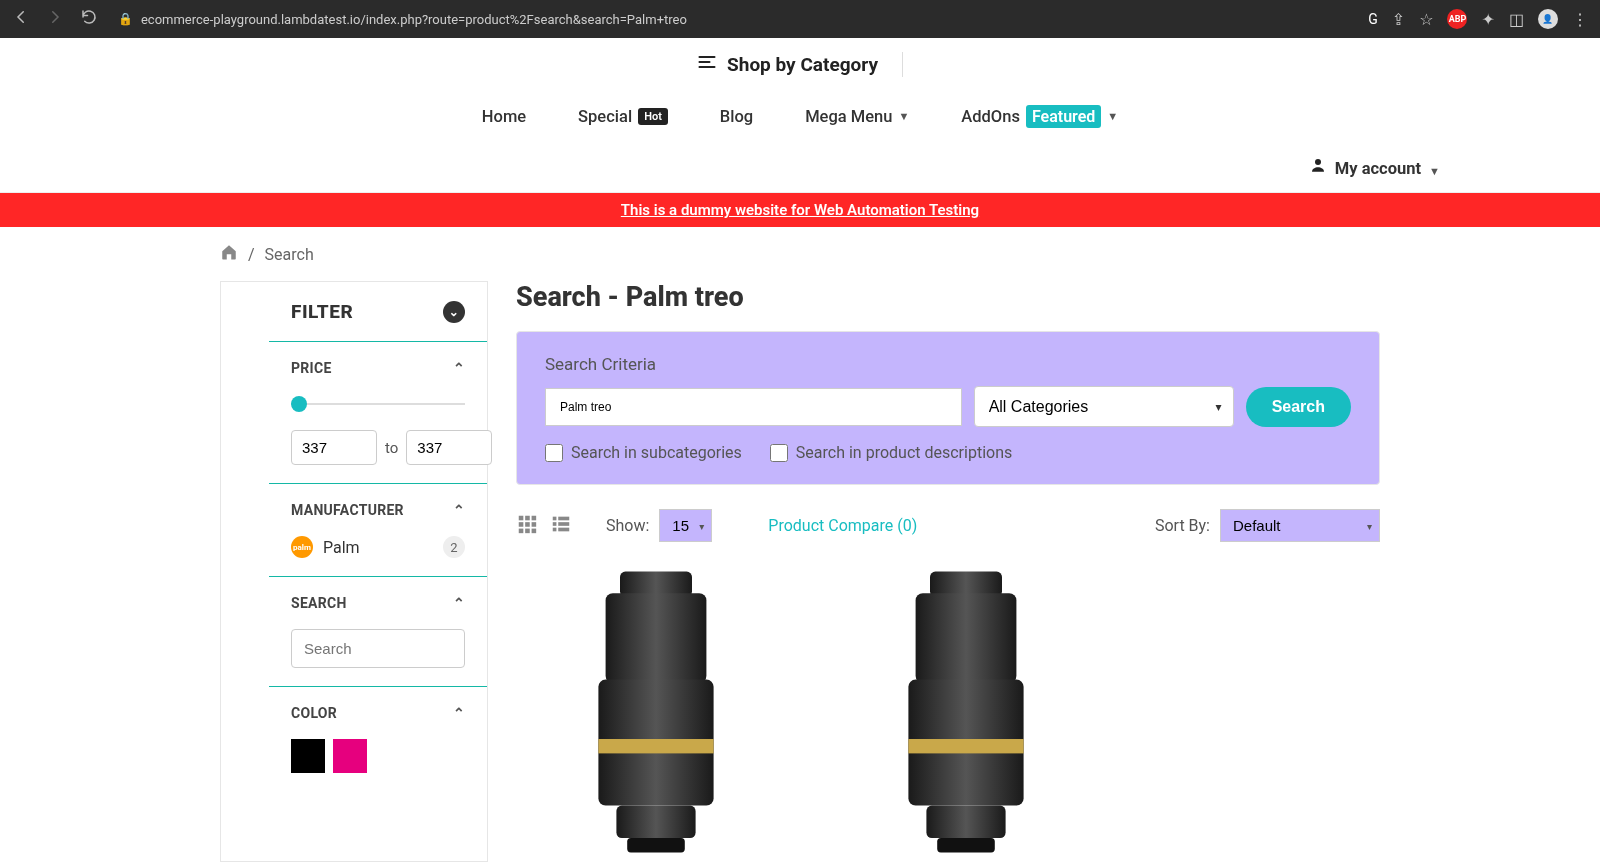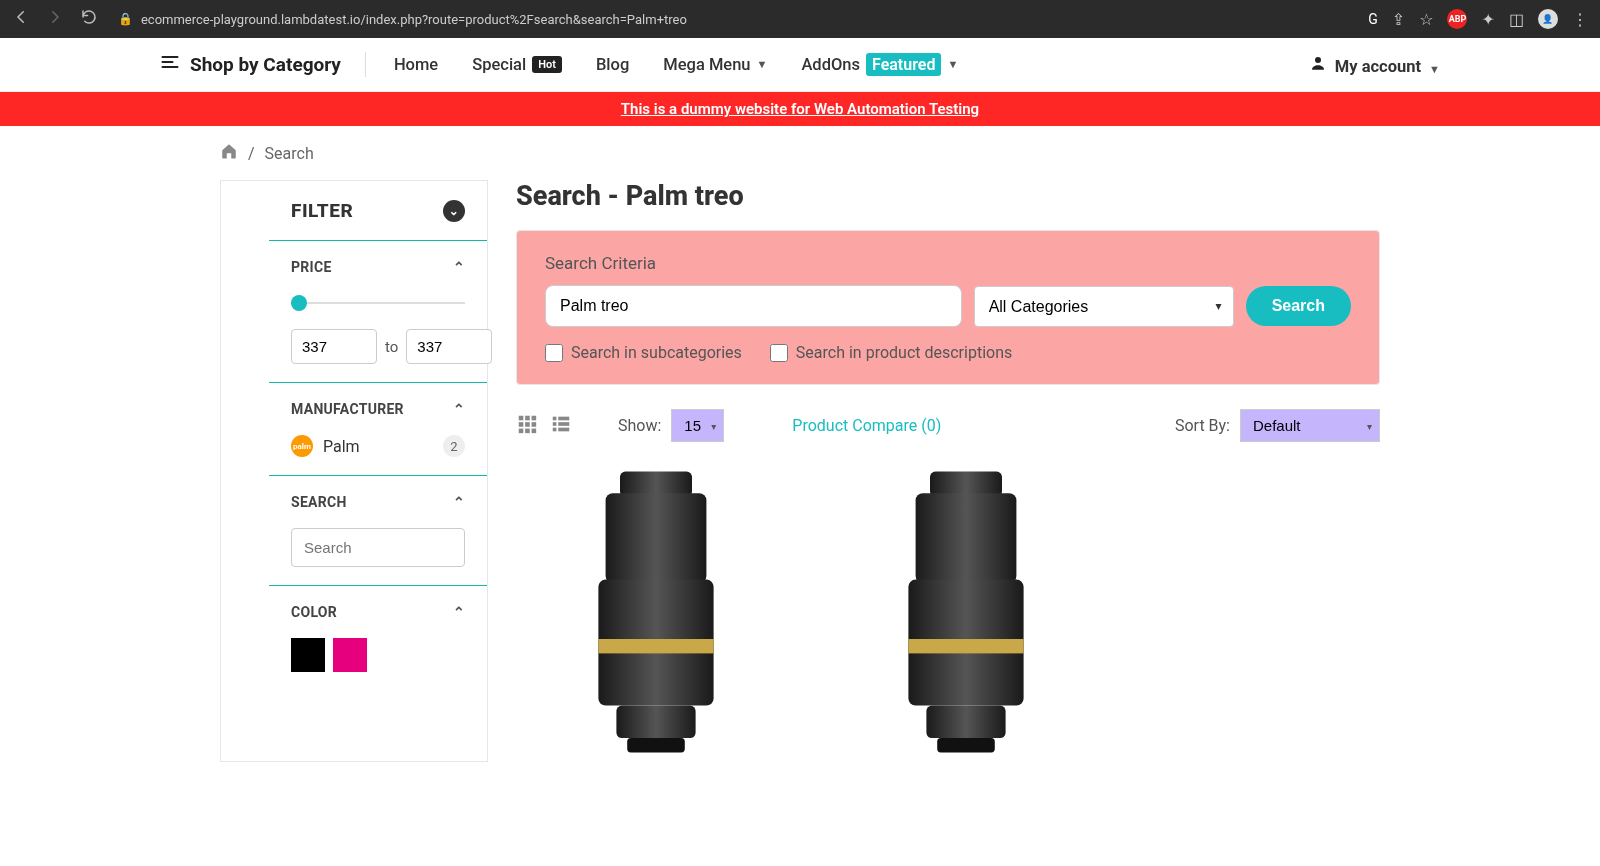--- a/index.html
+++ b/index.html
@@ -11,23 +11,23 @@
 .browser-chrome .nav-icons svg { width: 18px; height: 18px; fill: #bbb; }
 .browser-chrome .nav-icons .disabled svg { fill: #666; }
 .url-bar { flex: 1; margin: 0 8px; display: flex; align-items: center; font-size: 13px; color: #ccc; }
 .url-bar .lock { margin-right: 8px; font-size: 12px; }
 .browser-right { display: flex; gap: 14px; align-items: center; }
 .browser-right .icon-circle { width: 20px; height: 20px; border-radius: 50%; display:inline-flex;align-items:center;justify-content:center;font-size:9px;font-weight:bold; }
 .abp { background:#e22; color:#fff; }
 .avatar { background:#ddd; }
 
 
-.top-nav { display:flex; align-items:center; padding: 14px 160px; border-bottom:1px solid #eee; gap: 28px; }
+.top-nav { display:flex; align-items:center; padding: 14px 160px; border-bottom:1px solid #eee; gap: 28px; flex-direction: column; }
 .shop-by { display:flex; align-items:center; gap:10px; font-size:19px; font-weight:700; color:#222; padding-right:24px; border-right:1px solid #ddd; }
-.nav-links { display:flex; gap:34px; align-items:center; font-size:16.5px; font-weight:500; color:#333; }
+.nav-links { display:flex; gap:52px; align-items:center; font-size:16.5px; font-weight:500; color:#333; }
 .nav-links .item { display:flex; align-items:center; gap:6px; cursor:pointer; }
 .badge-hot { background:#222; color:#fff; font-size:11px; padding:2px 6px; border-radius:3px; font-weight:600; }
 .badge-feat { background:#18bdc1; color:#fff; font-size:16px; padding:2px 6px; border-radius:3px; font-weight:600; }
 .caret { font-size:11px; color:#555; }
 .nav-right { margin-left:auto; display:flex; align-items:flex-end; gap:8px; font-size:16.5px; font-weight:700; }
 
 
 .banner { background:#ff2626; color:#fff; text-align:center; padding:8px; font-size:15px; font-weight:600;text-decoration:underline; }
 
 
@@ -56,42 +56,42 @@
 .price-inputs span { font-size:15px; color:#555; }
 .manuf-row { display:flex; align-items:center; gap:10px; font-size:16px; color:#333; }
 .manuf-row .logo { width:22px; height:22px; border-radius:50%; background:#f90; display:flex;align-items:center;justify-content:center; color:#fff; font-size:8px; font-weight:700; }
 .manuf-row .count { margin-left:auto; width:22px; height:22px; border-radius:50%; background:#eee; color:#666; display:flex;align-items:center;justify-content:center; font-size:13px; }
 .search-side input { width:100%; border:1px solid #ccc; border-radius:4px; padding:10px 12px; font-size:15px; }
 .color-swatches { display:flex; gap:8px; }
 .swatch { width:34px; height:34px; }
 
 
 .page-title { font-size:27px; font-weight:800; color:#333; margin-bottom:18px; }
-.search-panel { background:#fca5a5; border:1px solid #e6e6e6; border-radius:4px; padding:22px 28px; margin-bottom:20px; }
+.search-panel { background:#c4b5fd; border:1px solid #e6e6e6; border-radius:4px; padding:22px 28px; margin-bottom:20px; }
 .search-panel .label { font-size:17px; color:#555; margin-bottom:12px; }
 .search-row { display:flex; gap:12px; align-items:center; margin-bottom:16px; }
-.search-row input[type=text] { flex:1; border:1px solid #ccc; border-radius:8px; padding:11px 14px; font-size:16px; background:#fff; }
+.search-row input[type=text] { flex:1; border:1px solid #ccc; border-radius:0; padding:11px 14px; font-size:12px; background:#fff; }
 .select-wrap { position:relative; width:260px; }
 .select-wrap select { width:100%; border:1px solid #ccc; border-radius:4px; padding:11px 14px; font-size:16px; appearance:none; background:#fff; }
 .select-wrap .caret2 { position:absolute; right:12px; top:50%; transform:translateY(-50%); font-size:12px; pointer-events:none; }
 .btn-search { background:#18bdc1; color:#fff; border:none; border-radius:22px; padding:11px 26px; font-size:16px; font-weight:600; cursor:pointer; }
 .check-row { display:flex; gap:28px; align-items:center; font-size:16px; color:#555; }
 .check-row label { display:flex; align-items:center; gap:8px; }
 .check-row input[type=checkbox] { width:18px; height:18px; }
 
-.toolbar { display:flex; align-items:center; gap:28px; padding:4px 0 20px; font-size:16px; color:#555; }
+.toolbar { display:flex; align-items:center; gap:16px; padding:4px 0 20px; font-size:16px; color:#555; }
 .toolbar .view-icons { display:flex; gap:12px; }
 .toolbar .view-icons svg { width:22px; height:22px; fill:#888; }
 .toolbar .show-group { display:flex; align-items:center; gap:10px; margin-left:18px; }
 .toolbar select { border:1px solid #ccc; padding:7px 22px 7px 12px; font-size:15px; appearance:none; background:#c4b5fd; }
 .select-sm { position:relative; display:inline-block; }
 .select-sm .caret2 { position:absolute; right:8px; top:50%; transform:translateY(-50%); font-size:10px; pointer-events:none; }
 .toolbar .compare { color:#18bdc1; }
 .toolbar .sort-group { margin-left:auto; display:flex; align-items:center; gap:10px; }
-.toolbar .sort-group select { width:140px; }
+.toolbar .sort-group select { width:160px; }
 
 .product-grid { display:flex; gap:30px; }
 .product-card { width:280px; height:300px; display:flex; align-items:center; justify-content:center; }
 .product-card svg { width:180px; }
 </style>
 </head>
 <body>
 
 <div class="browser-chrome">
   <div class="nav-icons">

